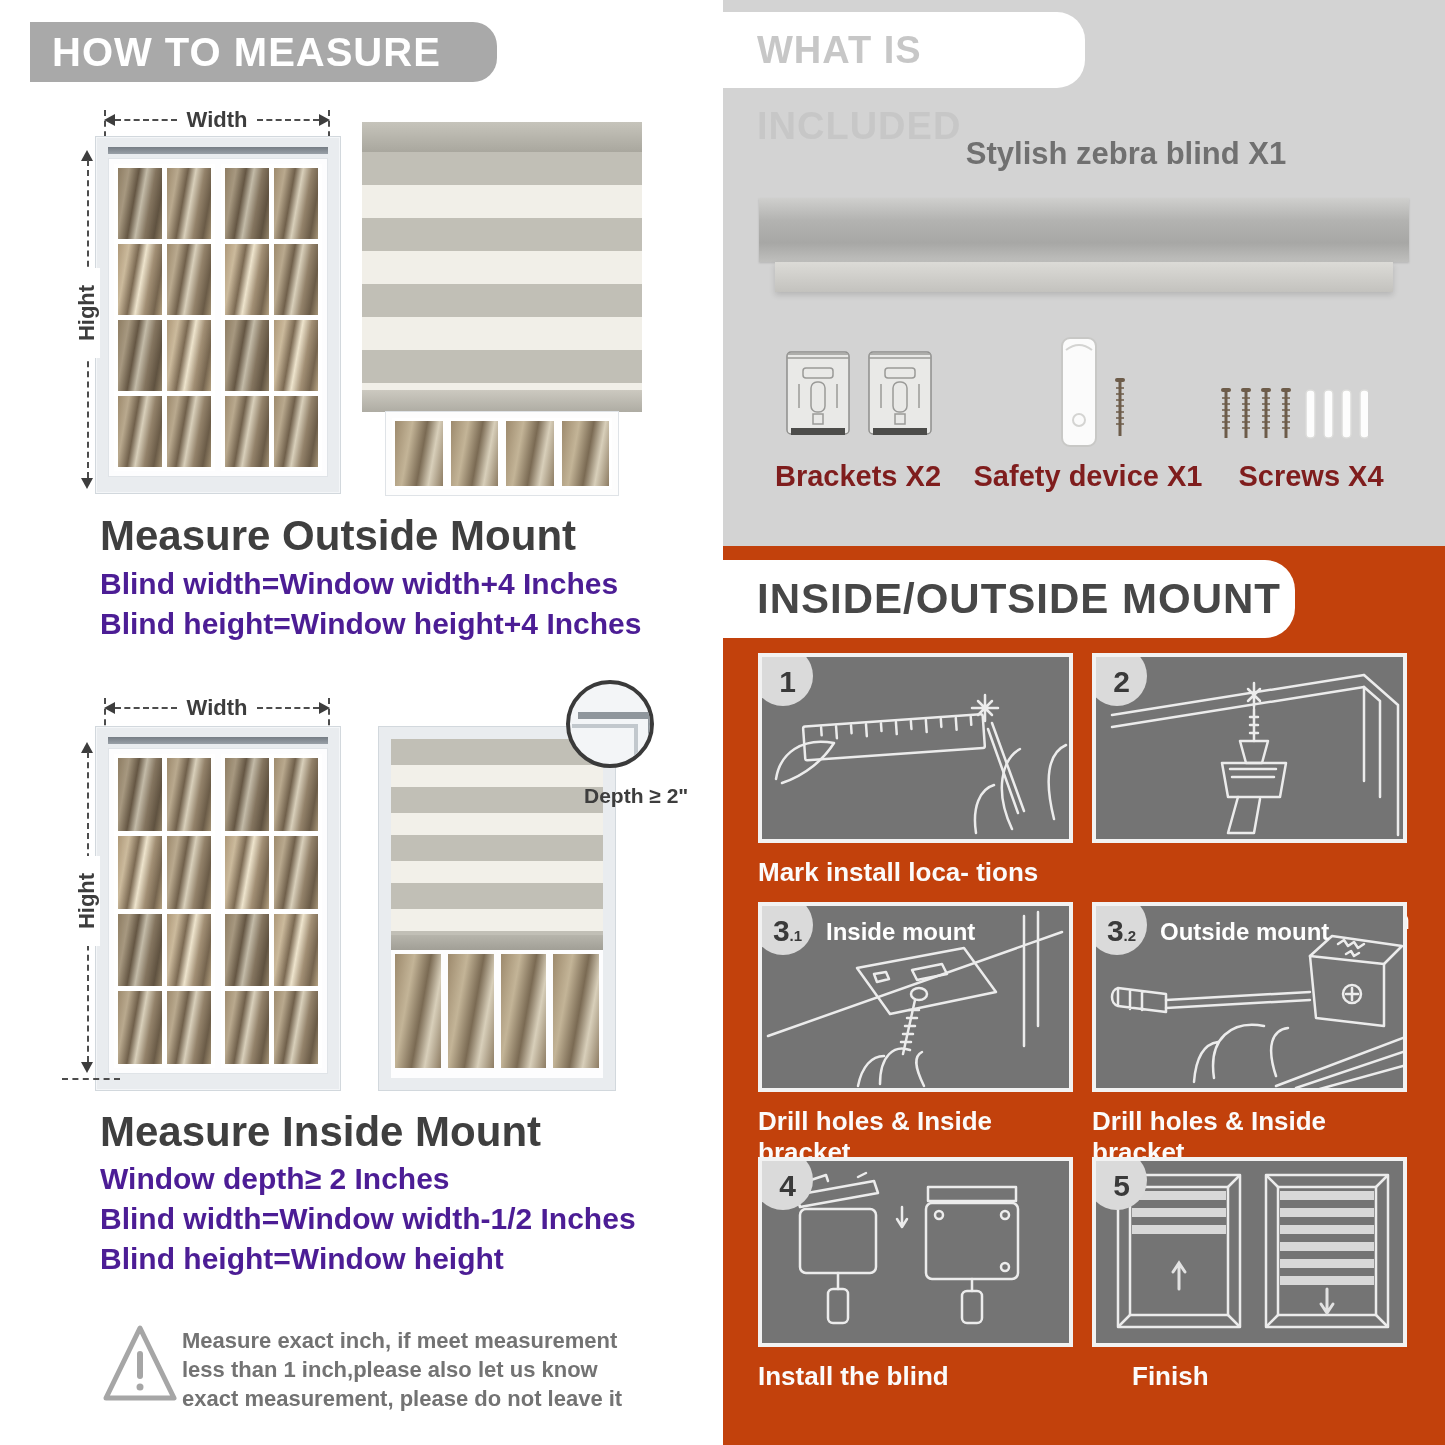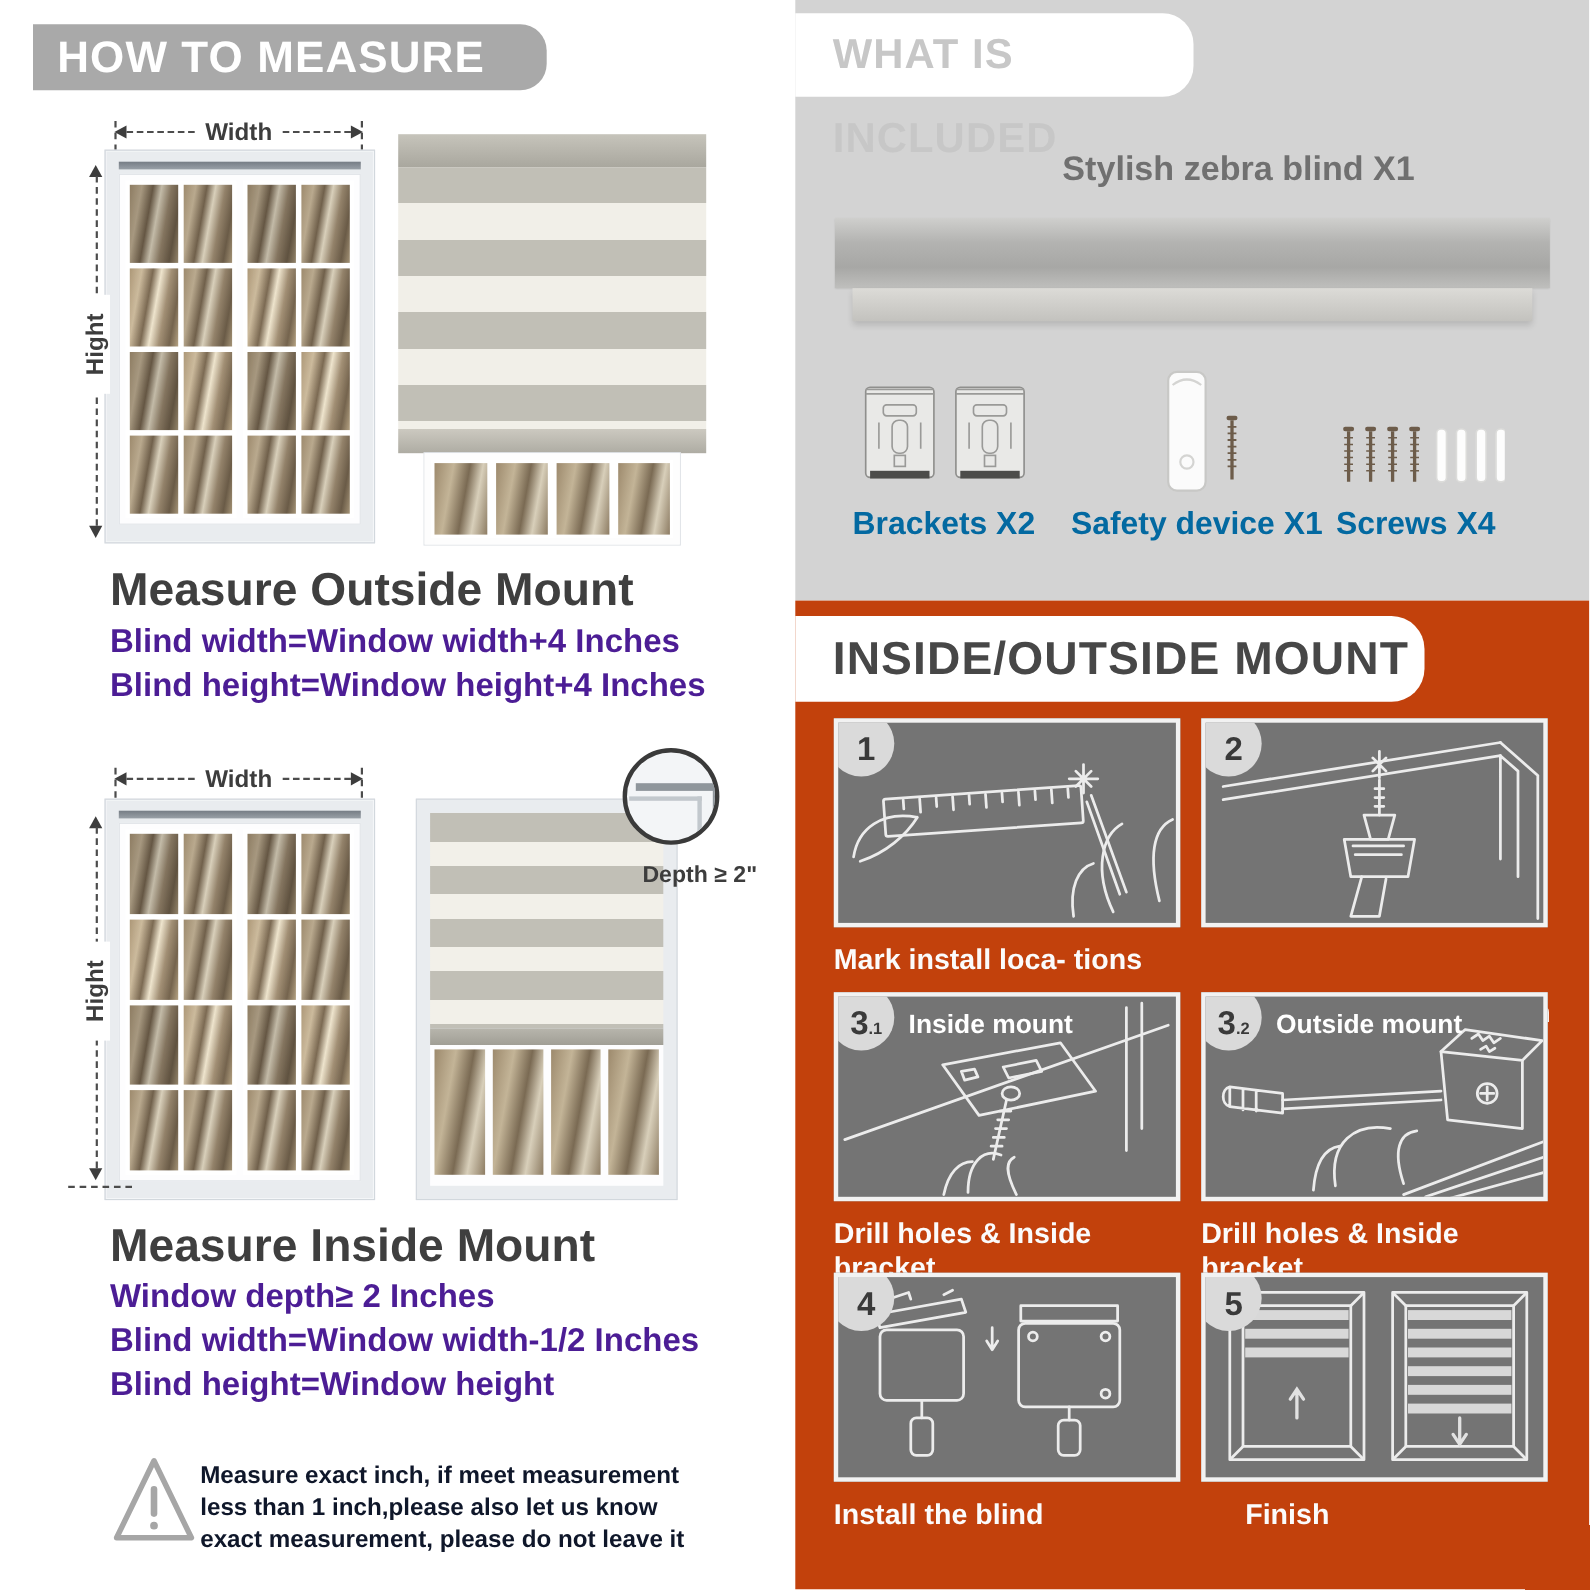--- a/index.html
+++ b/index.html
@@ -49,30 +49,30 @@
   .blind2-frame{background:#e9ecef;border:1px solid #d2d8dd;padding:12px;box-sizing:border-box;display:flex;flex-direction:column;}
   .b2-body{background:repeating-linear-gradient(180deg,#c1bfb6 0px,#c1bfb6 26px,#f2f0e9 26px,#f2f0e9 48px);}
   .b2-rail{height:15px;background:linear-gradient(180deg,#b7b5ac,#a19f96);}
   .b2-panes{flex:1;background:#fdfdfe;display:flex;gap:7px;padding:4px 4px 10px;}
 
   .depth-circle{width:88px;height:88px;border:4px solid #3a3a3a;border-radius:50%;background:#f3f5f7;box-sizing:border-box;overflow:hidden;}
   .dc-l1{position:absolute;left:8px;top:28px;width:70px;height:40px;border-top:7px solid #8f969c;border-right:7px solid #8f969c;}
   .dc-l2{position:absolute;left:2px;top:40px;width:62px;height:40px;border-top:4px solid #c2c8cd;border-right:4px solid #c2c8cd;}
   .depth-label{font-size:21px;font-weight:bold;color:#3d3d3d;}
 
-  .warn-text{font-size:22px;font-weight:bold;color:#0f172a;line-height:29px;}
+  .warn-text{font-size:22px;font-weight:bold;color:#737373;line-height:29px;}
 
   
   .included-panel{left:723px;top:0;width:722px;height:546px;background:#d3d3d3;}
   .wii-header{left:0;top:12px;width:362px;height:76px;background:#ffffff;border-radius:0 28px 28px 0;
     color:#c7c7c7;font-size:38px;font-weight:bold;letter-spacing:1px;line-height:76px;padding-left:34px;box-sizing:border-box;}
   .blind-x1{left:0;top:136px;width:722px;text-align:center;font-size:31px;font-weight:bold;color:#707070;padding-left:42px;}
   .rail-top{left:36px;top:198px;width:650px;height:64px;background:linear-gradient(180deg,#cfcfcd 0%,#b3b3b1 35%,#a7a7a5 70%,#bfbfbd 100%);box-shadow:0 1px 2px rgba(0,0,0,.15);}
   .rail-lip{left:52px;top:262px;width:618px;height:30px;background:linear-gradient(180deg,#dcdbd7,#c3c2be);box-shadow:0 3px 6px rgba(0,0,0,.14);}
-  .part-label{font-size:29px;font-weight:bold;color:#0369a1;text-align:center;}
+  .part-label{font-size:29px;font-weight:bold;color:#7f1d1d;text-align:center;}
 
   
   .mount-panel{left:723px;top:546px;width:722px;height:985px;background:#c2410c;}
   .iom-header{left:0;top:14px;width:572px;height:78px;background:#ffffff;border-radius:0 30px 30px 0;
     color:#474747;font-size:42px;font-weight:bold;letter-spacing:1px;line-height:78px;padding-left:34px;box-sizing:border-box;}
   .step-panel{position:absolute;width:315px;height:190px;background:#747474;border:4px solid #f2f2f2;box-sizing:border-box;overflow:hidden;}
   .badge{position:absolute;left:-9px;top:-11px;width:60px;height:60px;border-radius:50%;background:#dadada;
     display:flex;align-items:center;justify-content:center;padding:11px 0 0 9px;box-sizing:border-box;}
   .badge .num{font-size:30px;font-weight:bold;color:#3a3a3a;line-height:1;}
   .badge .sub{font-size:15px;font-weight:bold;color:#3a3a3a;margin-top:10px;}
@@ -278,21 +278,21 @@
       <g fill="#fdfdfd" stroke="#dcdcda" stroke-width="1.5">
         <rect x="88" y="6" width="9" height="48" rx="4"></rect>
           <rect x="106" y="6" width="9" height="48" rx="4"></rect>
         <rect x="124" y="6" width="9" height="48" rx="4"></rect>
           <rect x="142" y="6" width="9" height="48" rx="4"></rect>
       </g>
     </svg>
 
     <div class="abs part-label" style="left:40px;top:460px;width:190px;">Brackets X2</div>
     <div class="abs part-label" style="left:250px;top:460px;width:230px;">Safety device X1</div>
-    <div class="abs part-label" style="left:484px;top:460px;width:160px;">Screws X4</div>
+    <div class="abs part-label" style="left:508px;top:460px;width:160px;">Screws X4</div>
   </div>
 
   <div class="abs mount-panel">
     <div class="abs iom-header">
       <span>INSIDE/OUTSIDE MOUNT</span>
     </div>
 
     <div class="step-panel" style="left:35px;top:107px;">
       <svg class="step-svg" viewBox="0 0 307 182">
         <g fill="none" stroke="#ececec" stroke-width="2.5" stroke-linecap="round" stroke-linejoin="round">

